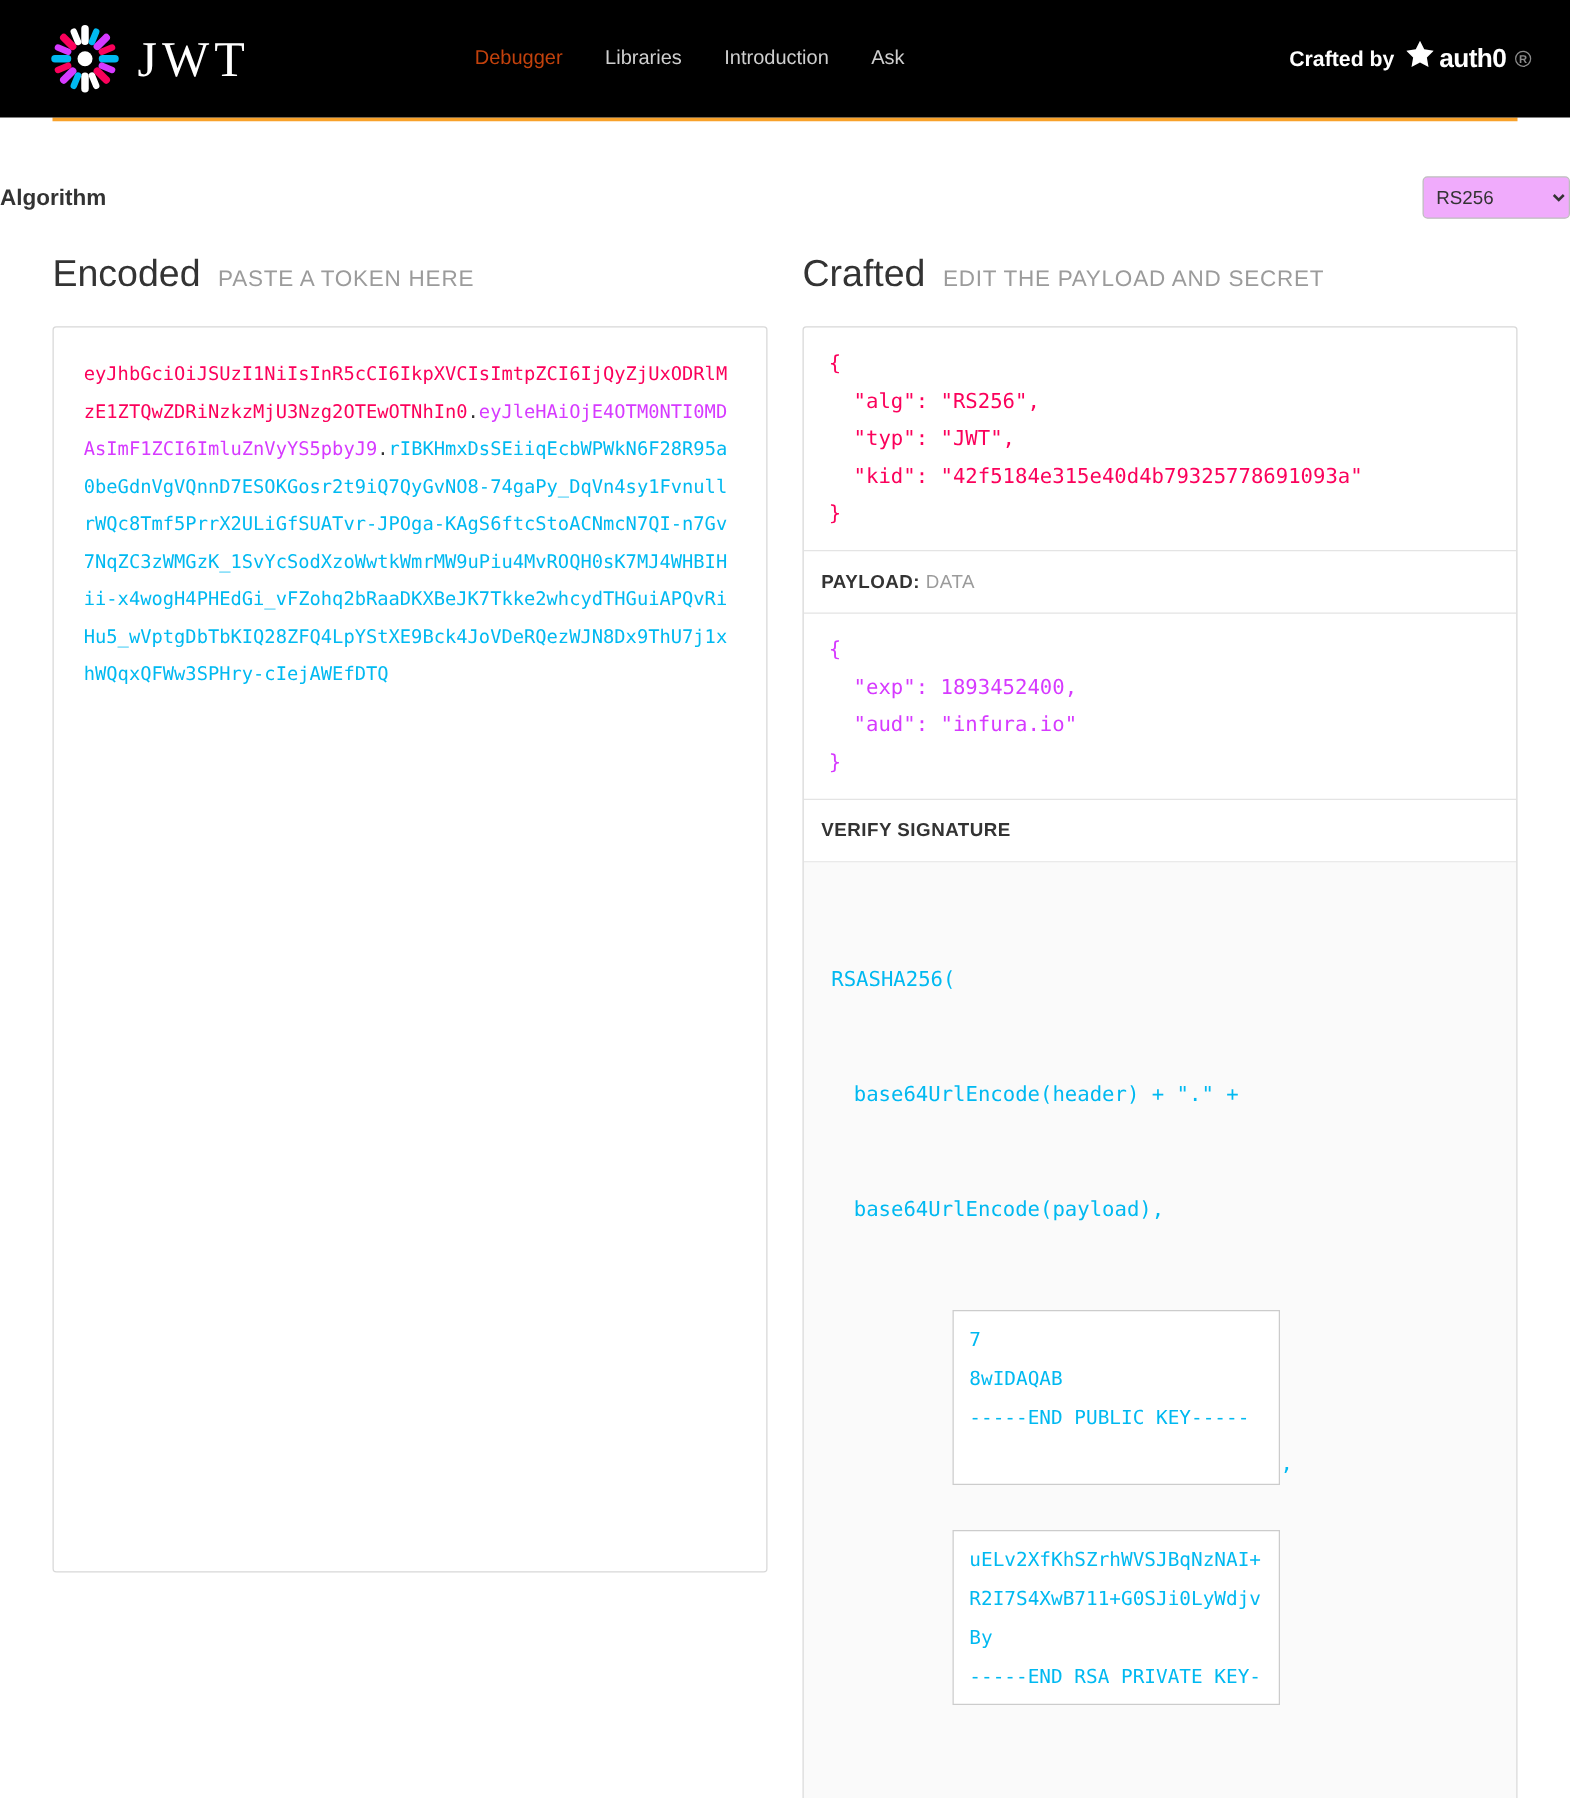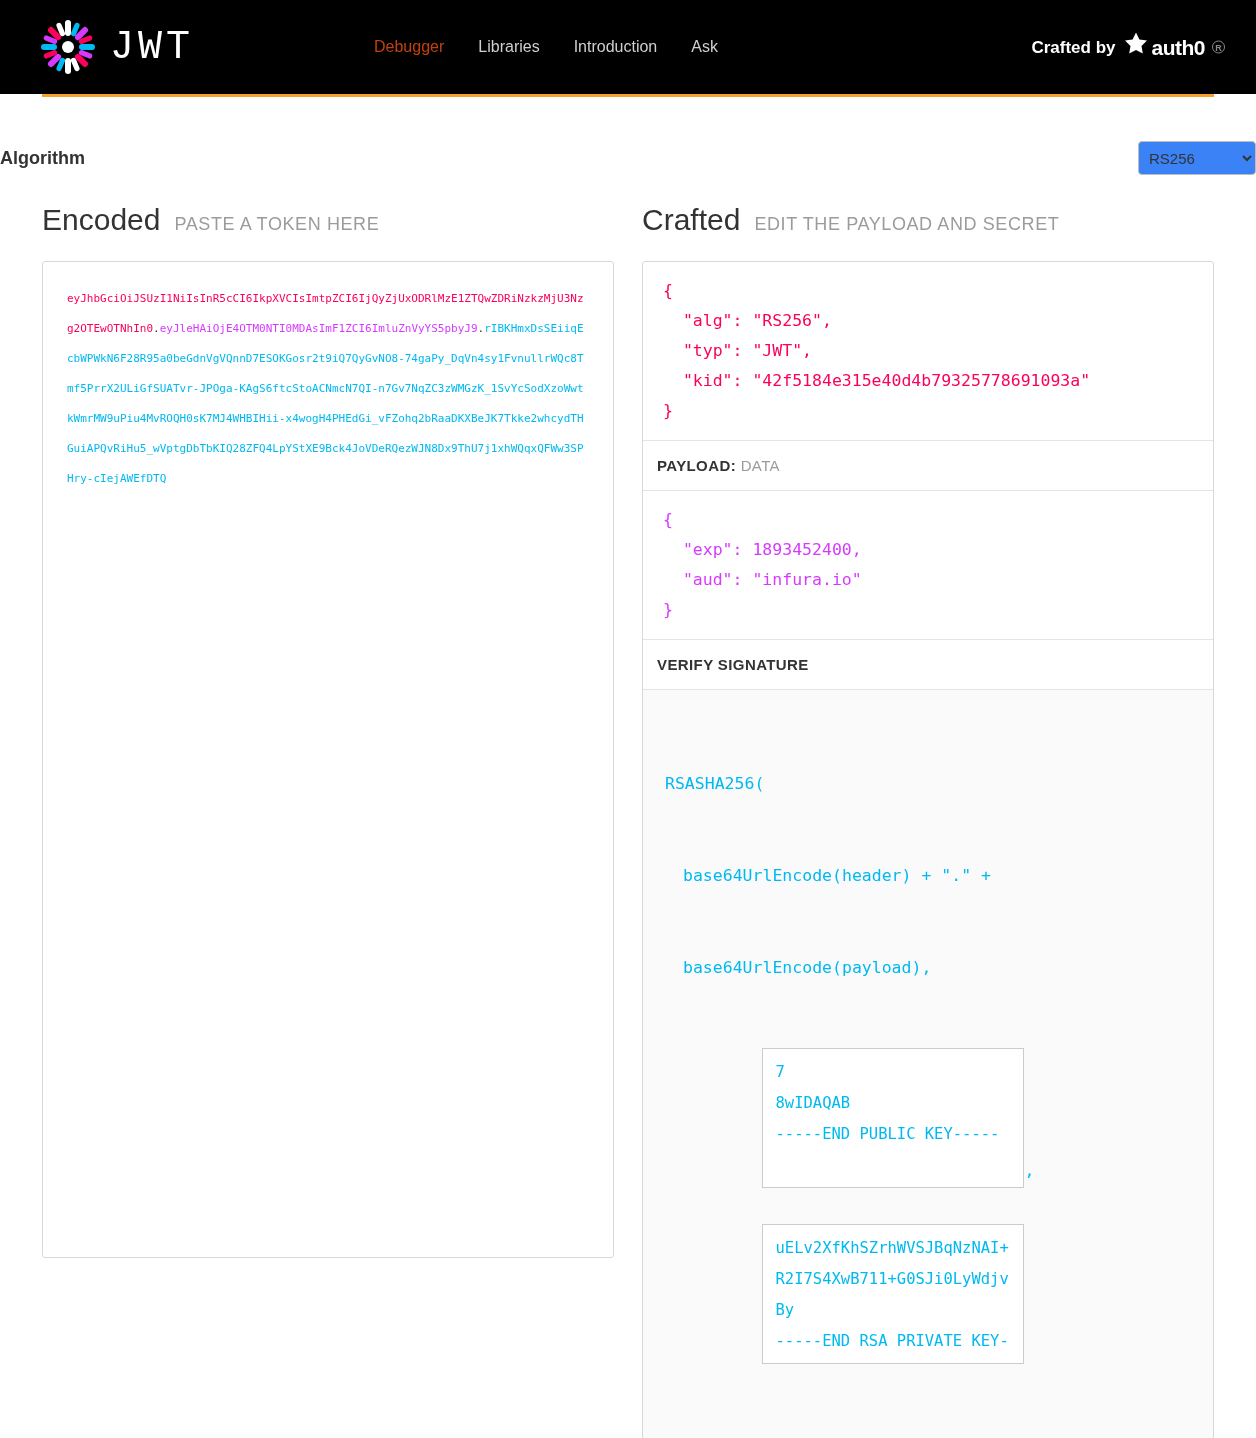--- a/index.html
+++ b/index.html
@@ -26,21 +26,21 @@
     align-items: center;
     gap: 14px;
     margin-left: 16px;
   }
   .logo-mark { width: 56px; height: 56px; display: block; }
   .brand-text {
     color: #ffffff;
     font-size: 40px;
     letter-spacing: 4px;
     font-weight: 400;
-    font-family: Liberation Mono, monospace;
+    font-family: Liberation Serif, serif;
   }
   .nav-links {
     display: flex;
     gap: 34px;
     margin-left: 180px;
     align-items: center;
   }
   .nav-link {
     color: #cfcfcf;
     font-size: 16px;
@@ -91,21 +91,21 @@
     font-weight: bold;
     color: #333333;
   }
   .algo-select {
     width: 118px;
     height: 34px;
     font-size: 15px;
     font-family: "Liberation Sans", sans-serif;
     border: 1px solid #bdbdbd;
     border-radius: 4px;
-    background: #3b82f6;
+    background: #f0abfc;
     padding: 0 6px;
     color: #333333;
   }
 
   
   .columns {
     display: flex;
     padding: 0 42px;
     gap: 28px;
     align-items: flex-start;
@@ -134,21 +134,21 @@
   .encoded-box {
     border: 1px solid #d8d8d8;
     border-radius: 3px;
     background: #ffffff;
     height: 997px;
     padding: 22px 24px;
     overflow: hidden;
   }
   .token {
     font-family: "DejaVu Sans Mono", monospace;
-    font-size: 11px;
+    font-size: 15px;
     line-height: 30px;
     word-break: break-all;
     white-space: pre-wrap;
   }
   .t-header { color: #fb015b; }
   .t-payload { color: #d63aff; }
   .t-sig { color: #00b9f1; }
   .t-dot { color: #333333; }
 
   

